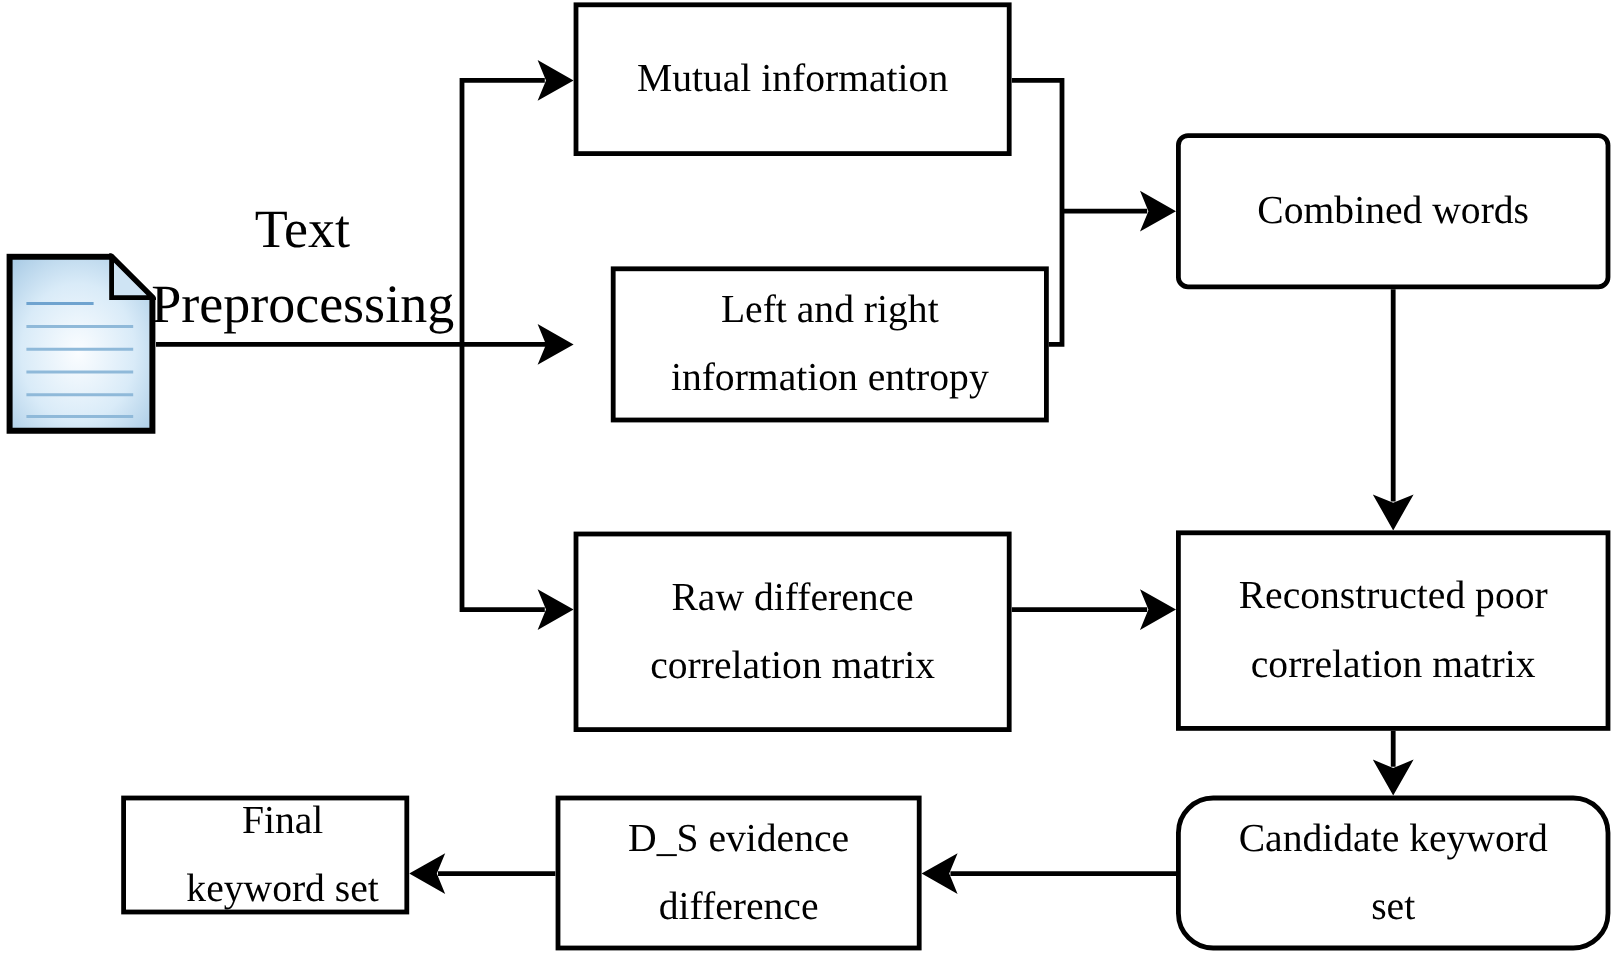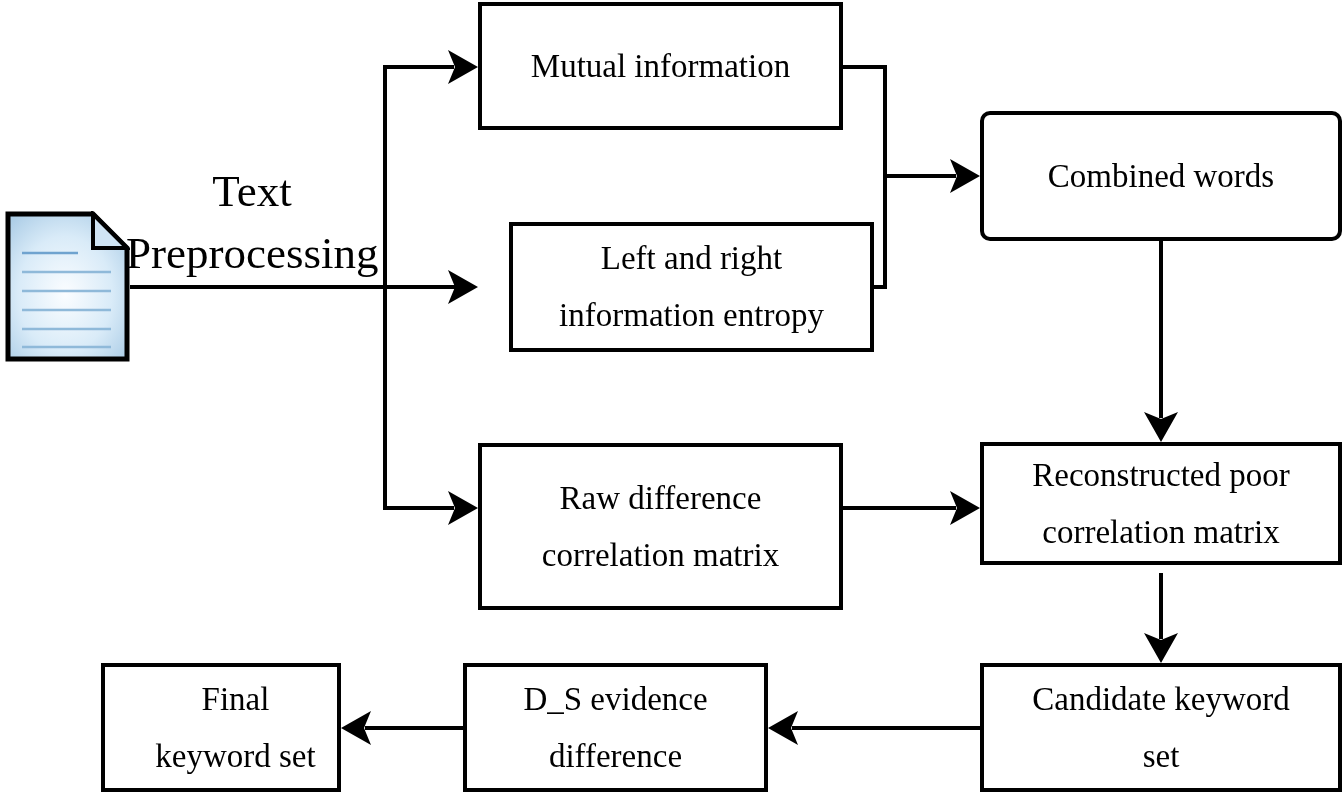--- a/index.html
+++ b/index.html
@@ -50,24 +50,24 @@
     left: 5px;
     top: 211px;
     width: 125px;
     height: 151px;
   }
   
   #node-mutual-information            { left: 478px; top:   2px; width: 365px; height: 128px; }
   #node-left-right-entropy            { left: 478px; top: 222px; width: 365px; height: 130px; margin-left: 31px; }
   #node-combined-words                { left: 980px; top: 111px; width: 362px; height: 130px; border-radius: 10px; }
   #node-raw-difference-matrix         { left: 478px; top: 443px; width: 365px; height: 167px; }
-  #node-reconstructed-matrix          { left: 980px; top: 442px; width: 362px; height: 123px; }
-  #node-candidate-keyword-set         { left: 980px; top: 663px; width: 362px; height: 129px; }
+  #node-reconstructed-matrix          { left: 980px; top: 442px; width: 362px; height: 167px; }
+  #node-candidate-keyword-set         { left: 980px; top: 663px; width: 362px; height: 129px; border-radius: 31px; }
   #node-ds-evidence-combination       { left: 463px; top: 663px; width: 305px; height: 129px; }
-  #node-final-keyword-set             { left: 101px; top: 663px; width: 240px; height: 129px; padding-left: 29px; }
+  #node-final-keyword-set             { left: 101px; top: 663px; width: 240px; height: 99px; padding-left: 29px; }
 </style>
 </head>
 <body>
 
 <div id="stage">
 
   <svg id="connector-layer" viewBox="0 0 1344 796" xmlns="http://www.w3.org/2000/svg" fill="none" stroke="#000000" stroke-width="4">
 
     <g>
       <line x1="130" y1="287" x2="456" y2="287"></line>

